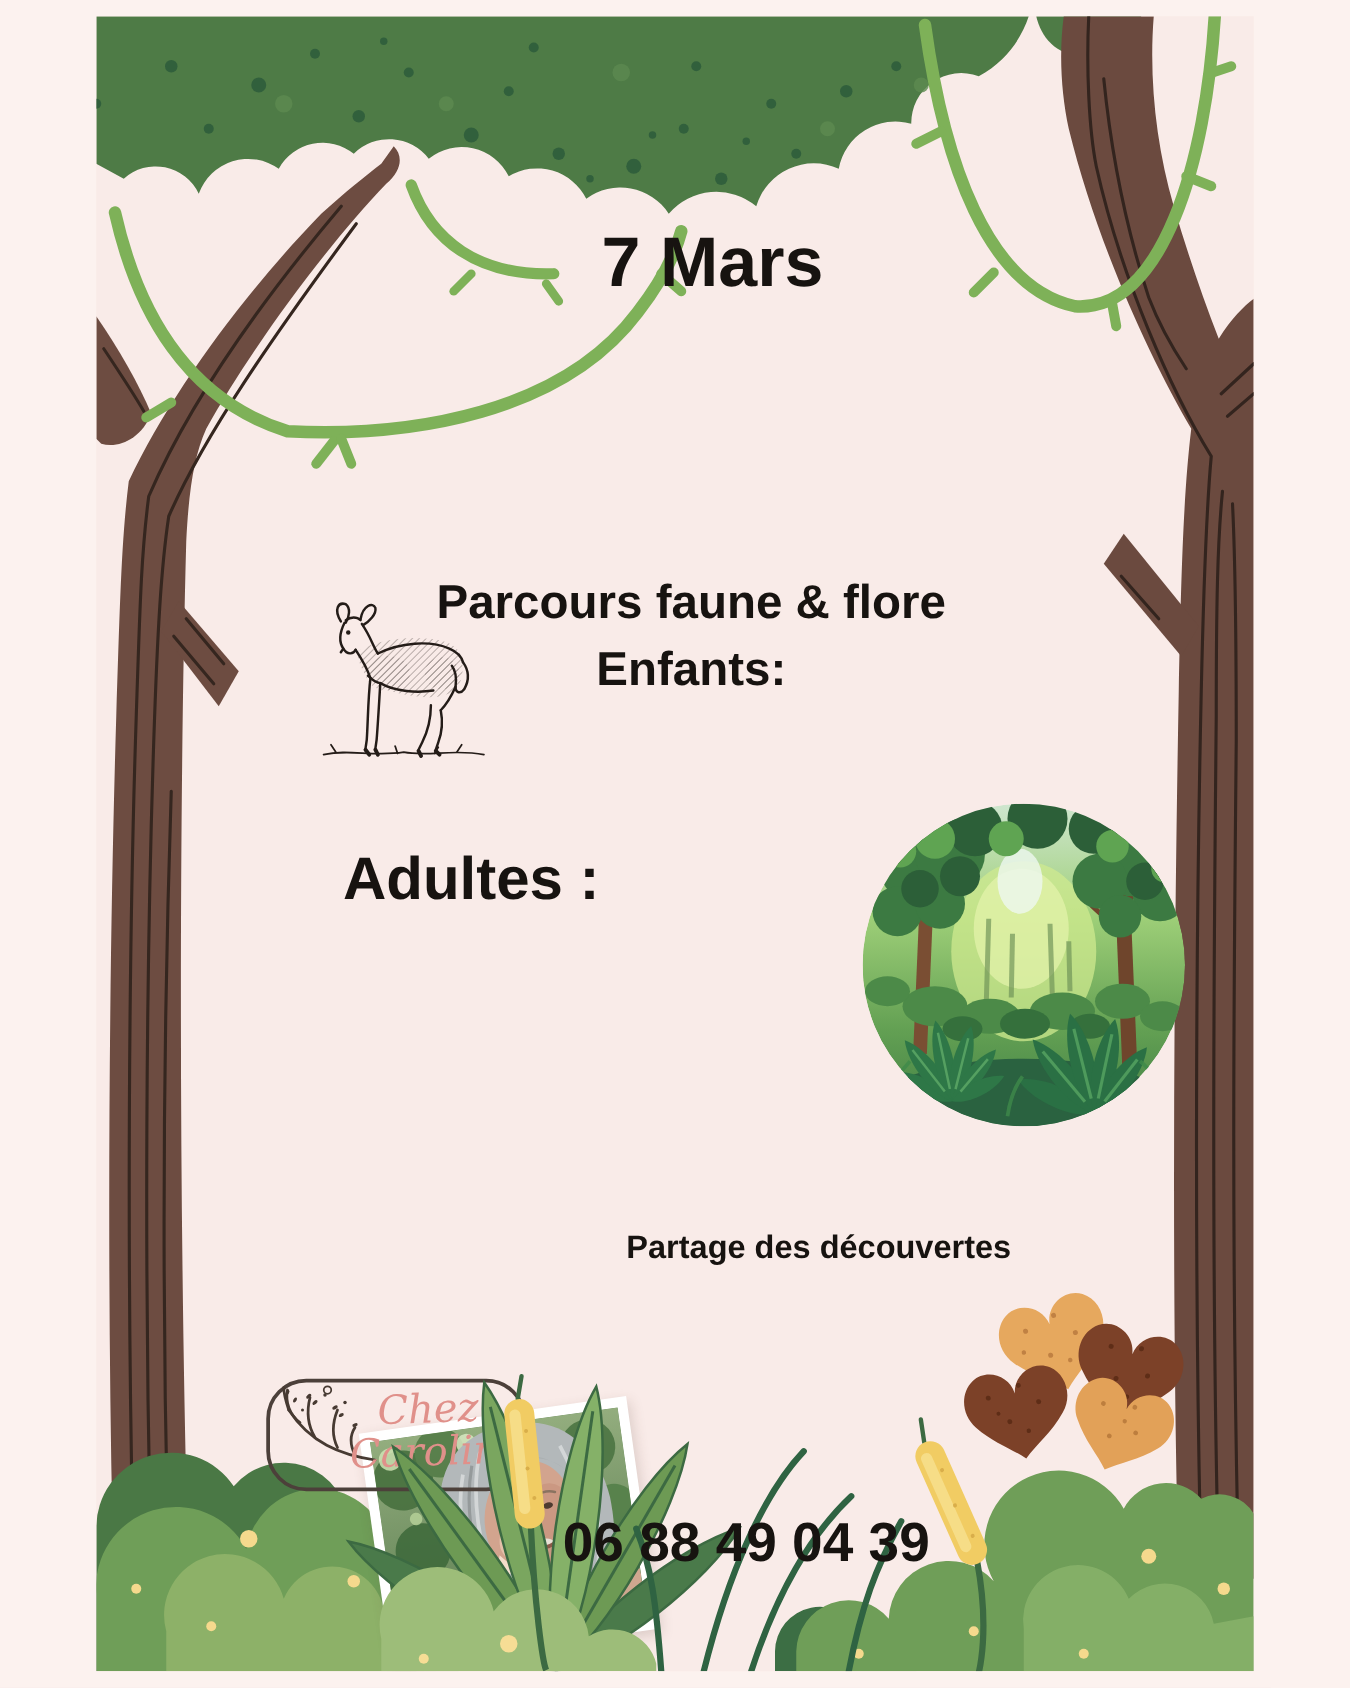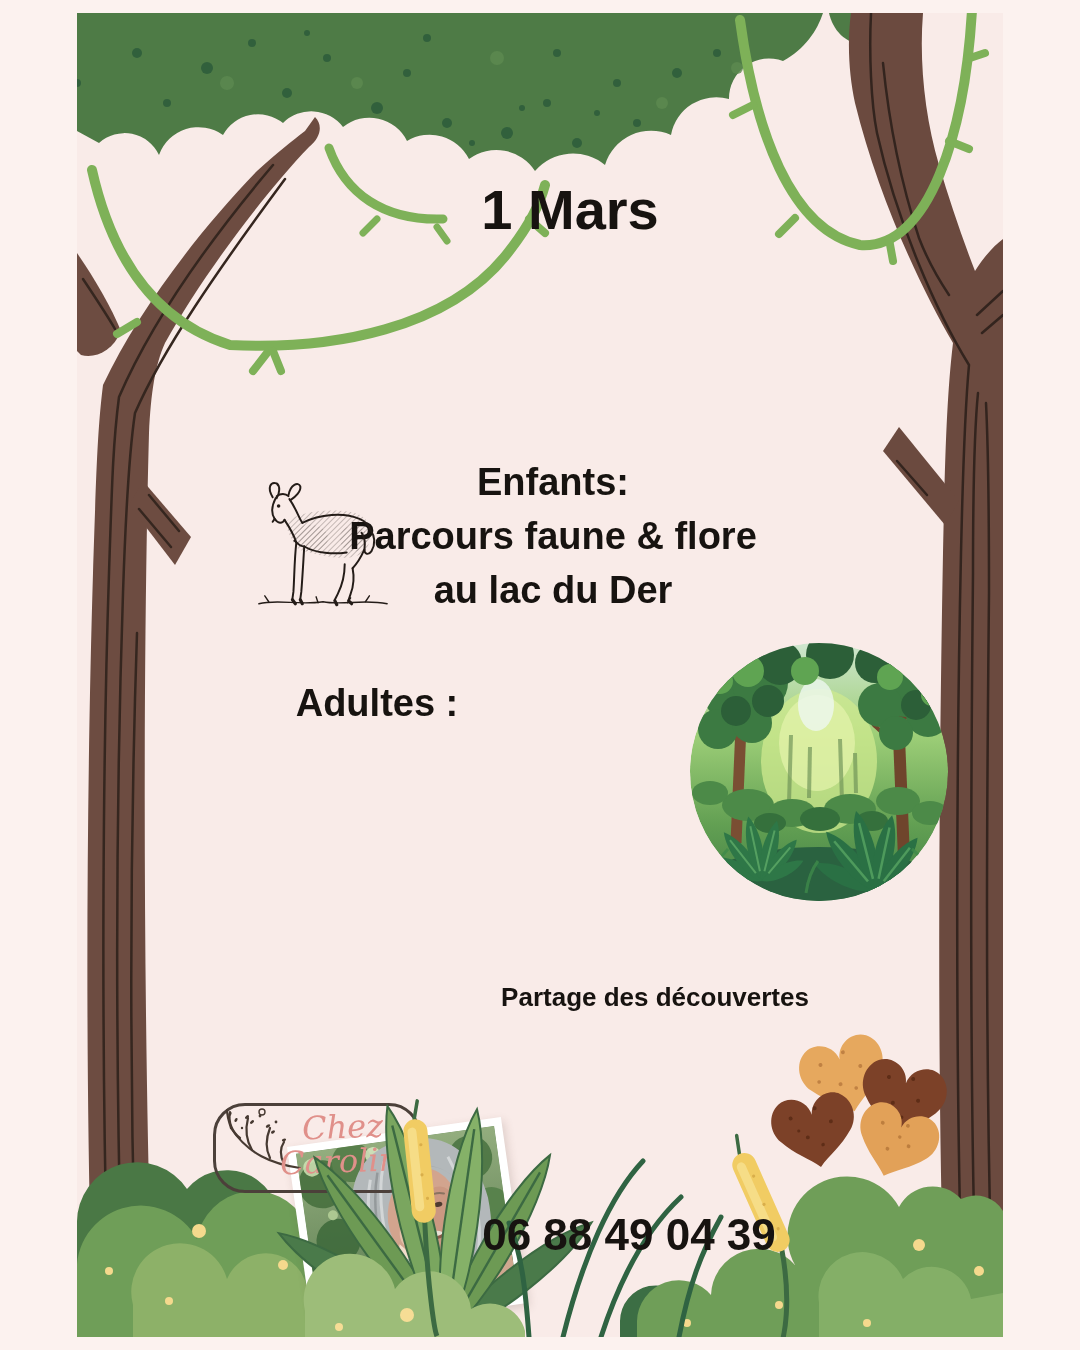--- a/index.html
+++ b/index.html
@@ -4,23 +4,23 @@
 <style>
   html,body{margin:0;padding:0;}
   body{width:1080px;height:1350px;overflow:hidden;background:#fcf2ef;font-family:"Liberation Sans",sans-serif;}
   #canvas{position:relative;width:1080px;height:1350px;background:#fcf2ef;}
   #poster{position:absolute;left:77px;top:13px;width:926px;height:1324px;background:#f9ebe8;overflow:hidden;}
   .layer{position:absolute;inset:0;width:926px;height:1324px;pointer-events:none;}
   .txt{position:absolute;text-align:center;font-weight:700;color:#171310;white-space:nowrap;letter-spacing:0px;}
   .txt div{white-space:nowrap;}
   #title{left:143px;top:158px;width:700px;font-size:56px;line-height:78px;}
   #enfants{left:246px;top:442px;width:460px;font-size:38px;line-height:54px;}
-  #adultes{left:30px;top:664px;width:540px;font-size:38px;line-height:53px;}
+  #adultes{left:30px;top:664px;width:540px;font-size:48px;line-height:53px;}
   #partage{left:318px;top:956px;width:520px;font-size:26px;line-height:56px;}
-  #phone{left:352px;top:1198px;width:400px;font-size:44px;line-height:48px;}
+  #phone{left:320px;top:1198px;width:400px;font-size:44px;line-height:48px;}
   #deer{position:absolute;left:172px;top:466px;width:148px;height:134px;}
   #forest-circle{position:absolute;left:613px;top:630px;width:258px;height:258px;border-radius:50%;overflow:hidden;}
   #cookies{position:absolute;left:688px;top:1016px;width:190px;height:165px;}
   #polaroid{position:absolute;left:222px;top:1118px;width:200px;height:158px;background:#ffffff;
             padding:8px 8px 22px 8px;box-sizing:content-box;transform:rotate(-8deg);
             box-shadow:2px 4px 10px rgba(90,60,50,.18);}
   #polaroid .photo{width:200px;height:158px;overflow:hidden;background:#6f915f;}
   #logo{position:absolute;left:136px;top:1090px;width:202px;height:84px;border:3px solid #4c403a;border-radius:32px;}
   #logo .branch{position:absolute;left:2px;top:2px;width:84px;height:78px;}
   .logo-word{position:absolute;font-family:"DejaVu Serif",serif;font-style:italic;color:#e0908a;font-weight:400;white-space:nowrap;}
@@ -147,27 +147,26 @@
           <circle cx="842" cy="1232" r="6"></circle>
             <circle cx="902" cy="1258" r="5"></circle>
             <circle cx="702" cy="1292" r="4"></circle>
           <circle cx="790" cy="1310" r="4"></circle>
             <circle cx="610" cy="1310" r="4"></circle>
         </g>
       </g>
     </svg>
 
     <div id="title" class="txt">
-      <div>1 Mars</div>
+      <div>7 Mars</div>
     </div>
 
     <div id="enfants" class="txt">
+      <div>Parcours faune &amp; flore</div>
       <div>Enfants:</div>
-      <div>Parcours faune &amp; flore</div>
-      <div>au lac du Der</div>
     </div>
 
     <div id="adultes" class="txt">
       <div>Adultes :</div>
     </div>
 
     <div id="partage" class="txt">
       <div>Partage des découvertes</div>
     </div>
 

